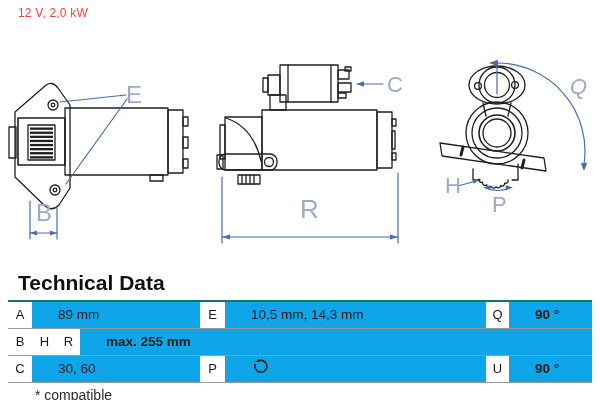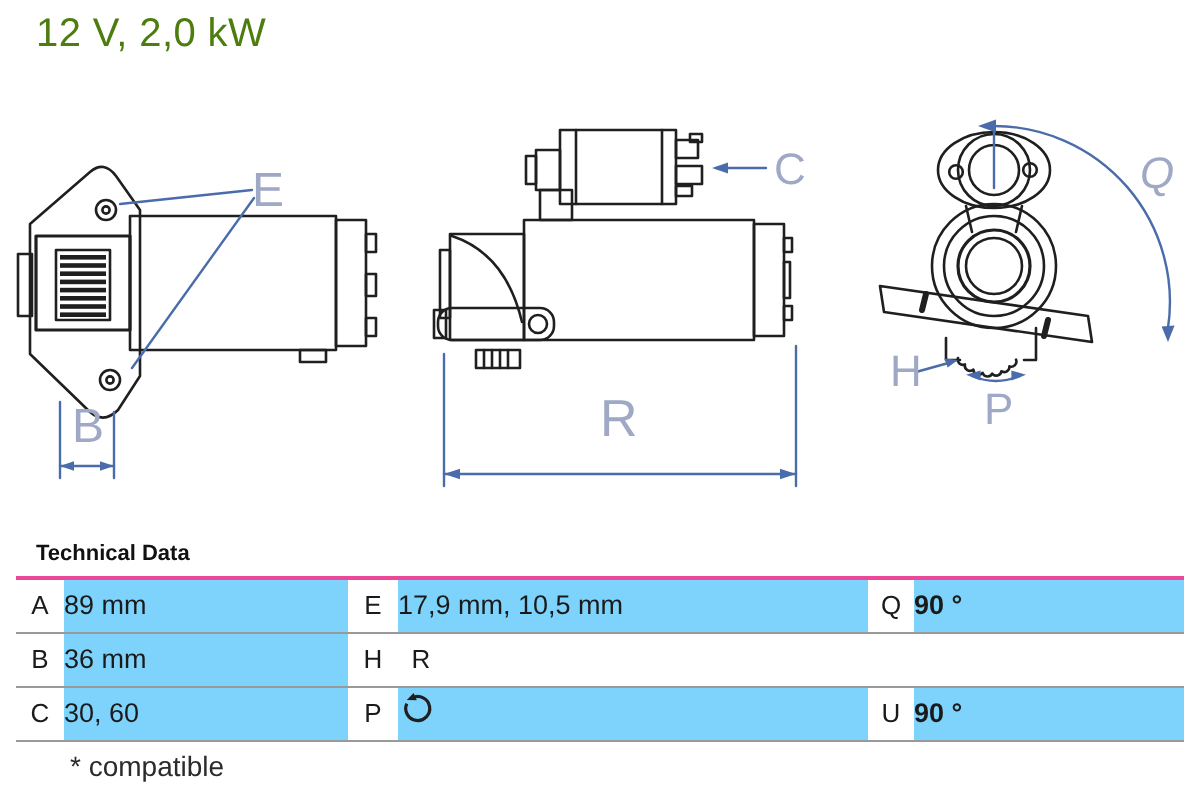--- a/index.html
+++ b/index.html
@@ -1,38 +1,38 @@
 <!DOCTYPE html>
 <html><head>
 <meta charset="utf-8">
 <style>
   html,body{margin:0;padding:0;background:#ffffff;}
   #stage{position:relative;width:600px;height:400px;background:#fff;overflow:hidden;
          font-family:"Liberation Sans","DejaVu Sans",sans-serif;color:#1f1f1f;}
   
-  .title{position:absolute;left:18px;top:6px;font-size:20px;color:#4d7c0f;letter-spacing:.2px;}
+  .title{position:absolute;left:18px;top:6px;font-size:12px;color:#ef4444;letter-spacing:.2px;}
   
   .dwg{position:absolute;}
   #dwg-front{left:0;top:55px;}
   #dwg-side{left:195px;top:55px;}
   #dwg-end{left:420px;top:50px;}
   svg .blk{stroke:#1f1f1f;fill:none;stroke-width:1.3;stroke-linejoin:round;stroke-linecap:round;}
   svg .blk2{stroke:#1f1f1f;fill:none;stroke-width:1.6;stroke-linejoin:round;}
   svg .fil{fill:#1f1f1f;stroke:none;}
   svg .dim{stroke:#4a6cab;fill:none;stroke-width:1.2;stroke-linecap:round;}
   svg .dimf{fill:#4a6cab;stroke:none;}
   svg .lbl{fill:#9fa9c5;font-family:"Liberation Sans","DejaVu Sans",sans-serif;font-size:24px;}
   svg .lbl22{fill:#9fa9c5;font-family:"Liberation Sans","DejaVu Sans",sans-serif;font-size:22px;}
   
   .tech{position:absolute;left:8px;top:268px;width:584px;}
-  .tech-heading{font-size:11px;font-weight:bold;color:#111;padding:3px 0 5px 10px;
-                border-bottom:2px solid #ec4899;}
+  .tech-heading{font-size:21px;font-weight:bold;color:#111;padding:3px 0 5px 10px;
+                border-bottom:2px solid #0f766e;}
   .trow{display:flex;height:26px;line-height:26px;border-bottom:1px solid #999;font-size:13px;}
   .kcell{background:#fff;text-align:center;color:#1a1a1a;}
-  .vcell{background:#7dd3fc;padding-left:0;font-size:13.5px;color:#1a1a1a;
+  .vcell{background:#0ea5e9;padding-left:26px;font-size:13.5px;color:#1a1a1a;
          white-space:nowrap;overflow:hidden;}
   .k1{width:24px;} .v1{width:142px;} .k2{width:25px;} .v2{width:235px;}
   .k3{width:23px;} .v3{flex:1;font-weight:bold;}
   .rot-icon{vertical-align:-3px;}
   .footnote{font-size:14px;color:#2b2b2b;margin:4px 0 0 27px;}
 </style>
 </head>
 <body>
 
 <div id="stage">
@@ -164,30 +164,30 @@
     <text class="lbl22" x="72" y="162">P</text>
   </svg>
 
   <div class="tech">
     <div class="tech-heading">Technical Data</div>
 
     <div class="trow">
       <div class="kcell k1">A</div>
       <div class="vcell v1">89 mm</div>
       <div class="kcell k2">E</div>
-      <div class="vcell v2">17,9 mm, 10,5 mm</div>
+      <div class="vcell v2">10,5 mm, 14,3 mm</div>
       <div class="kcell k3">Q</div>
       <div class="vcell v3">90 °</div>
     </div>
 
     <div class="trow">
       <div class="kcell k1">B</div>
-      <div class="vcell v1">36 mm</div>
       <div class="kcell k2">H</div>
       <div class="kcell k3">R</div>
+      <div class="vcell v3">max. 255 mm</div>
     </div>
 
     <div class="trow">
       <div class="kcell k1">C</div>
       <div class="vcell v1">30, 60</div>
       <div class="kcell k2">P</div>
       <div class="vcell v2">
         <svg class="rot-icon" width="19" height="19" viewBox="0 0 19 19">
           <path d="M4.4,6.8 A6,6 0 1 0 7.2,3.9" fill="none" stroke="#1f1f1f" stroke-width="1.6"></path>
           <polygon points="4.4,5.0 9.4,5.1 7.8,1.5" fill="#1f1f1f"></polygon>

